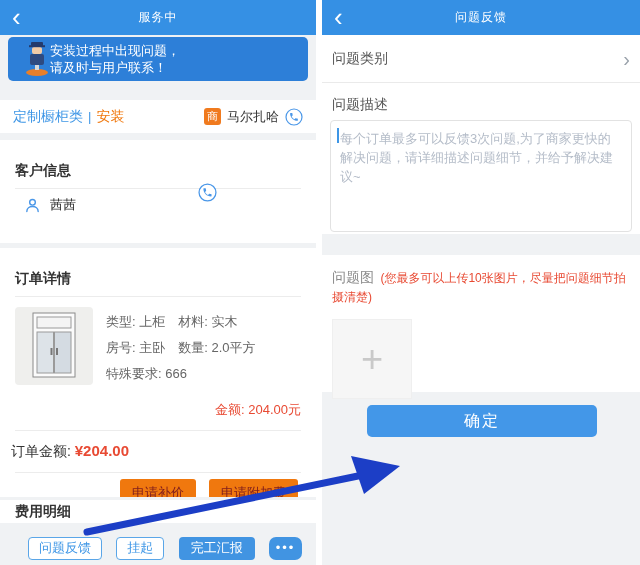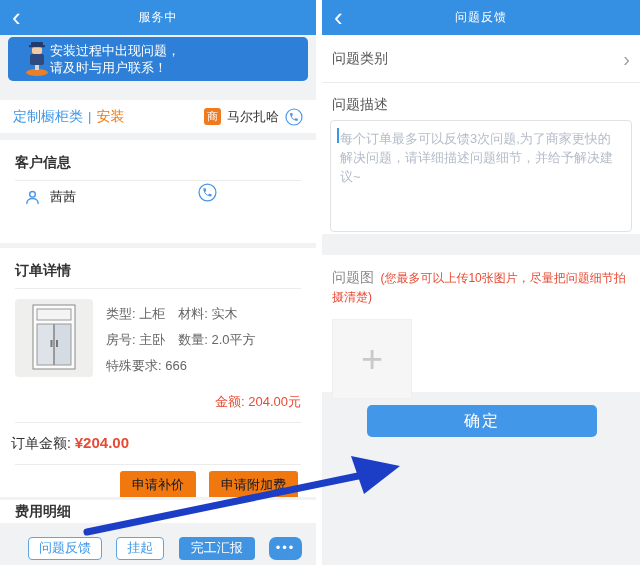--- a/index.html
+++ b/index.html
@@ -7,21 +7,21 @@
   .canvas{position:relative;width:640px;height:565px;background:#fff;overflow:hidden;}
   .screen{position:absolute;top:0;height:565px;background:#f0f2f4;}
   .screen.left{left:0;width:316px;}
   .screen.right{left:322px;width:318px;}
   .navbar{position:absolute;top:0;left:0;right:0;height:35px;background:var(--header_blue,#3590e4);
     display:flex;align-items:center;justify-content:center;}
   .navbar .back{position:absolute;left:12px;top:1px;color:#fff;font-size:26px;line-height:32px;cursor:pointer;}
   .navbar .title{color:#fff;font-size:12px;letter-spacing:1px;}
   .card{position:absolute;left:0;right:0;background:#fff;}
   .hr{height:1px;background:#ececec;margin:0 15px;}
-  .sec-title{padding:14px 15px 8px;font-size:14px;font-weight:bold;color:#333;}
+  .sec-title{padding:22px 15px 8px;font-size:14px;font-weight:bold;color:#333;}
   
   .banner{position:absolute;top:37px;left:8px;width:300px;height:44px;border-radius:5px;
     background:var(--banner_blue,#2d7fd8);display:flex;align-items:center;padding:0;box-sizing:border-box;}
   .banner .mascot{margin-left:16px;flex:0 0 auto;}
   .banner .btxt{color:#fff;font-size:13px;line-height:17px;}
   .type-row{top:100px;height:33px;display:flex;align-items:center;justify-content:space-between;
     padding:0 13px;box-sizing:border-box;}
   .type-row .cat{color:var(--accent_blue,#3e96e6);font-size:14px;}
   .type-row .pipe{color:var(--accent_blue,#3e96e6);font-size:13px;margin:0 5px;}
   .type-row .svc{color:var(--orange,#f0780e);font-size:14px;}
@@ -32,21 +32,21 @@
   .cust-card{top:140px;height:103px;}
   .info-row{display:flex;align-items:center;gap:9px;margin:7px 0 0 24px;font-size:13px;color:#333;position:relative;}
   .cust-phone{position:absolute;left:198px;top:43px;}
   .order-card{top:248px;height:249px;overflow:hidden;}
   .prod-row{display:flex;padding:10px 15px 0;}
   .specs{margin-left:13px;font-size:13px;color:#666;line-height:26px;padding-top:2px;}
   .amount-row{text-align:right;padding:14px 15px 11px;font-size:13px;color:var(--red,#e84a33);}
   .total-row{text-align:left;padding:11px 11px;font-size:14px;color:#333;}
   .total-row .val{color:var(--red,#e84a33);font-size:15px;font-weight:bold;}
   .obtn-row{display:flex;justify-content:flex-end;gap:13px;padding:6px 18px 0;}
-  .obtn{background:var(--orange,#f0780e);color:#0f172a;font-size:13px;border:none;border-radius:3px;
+  .obtn{background:var(--orange,#f0780e);color:#7f1d1d;font-size:13px;border:none;border-radius:3px;
     height:28px;padding:0 12px;cursor:pointer;font-family:inherit;}
   .fees-card{top:500px;height:23px;display:flex;align-items:center;}
   .fees-card .t{font-size:14px;font-weight:bold;color:#333;padding-left:15px;}
   .bottom-bar{position:absolute;top:535px;left:0;right:0;height:26px;display:flex;align-items:center;
     justify-content:space-between;padding:0 14px 0 28px;box-sizing:border-box;}
   .btn-outline{background:#fff;border:1px solid #5aa6e8;color:var(--accent_blue,#3e96e6);font-size:13px;
     height:23px;padding:0 10px;border-radius:4px;cursor:pointer;font-family:inherit;}
   .btn-fill{background:#4194e2;border:none;color:#fff;font-size:13px;height:23px;padding:0 12px;
     border-radius:4px;cursor:pointer;font-family:inherit;}
   .btn-more{background:#4194e2;border:none;color:#fff;width:33px;height:23px;border-radius:7px;

